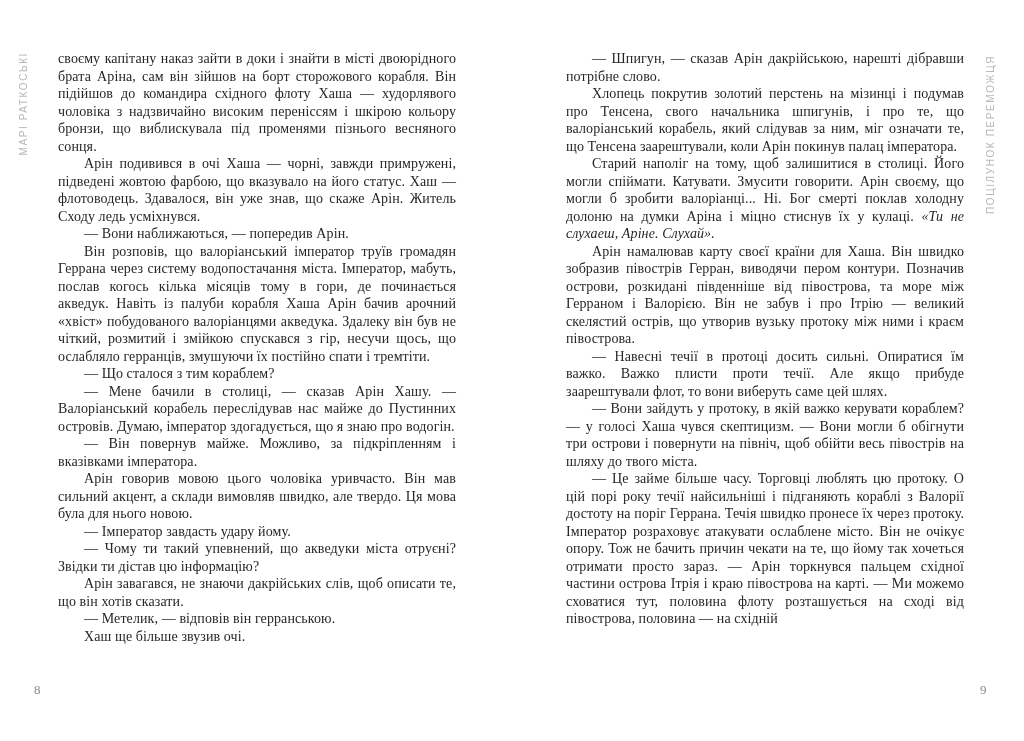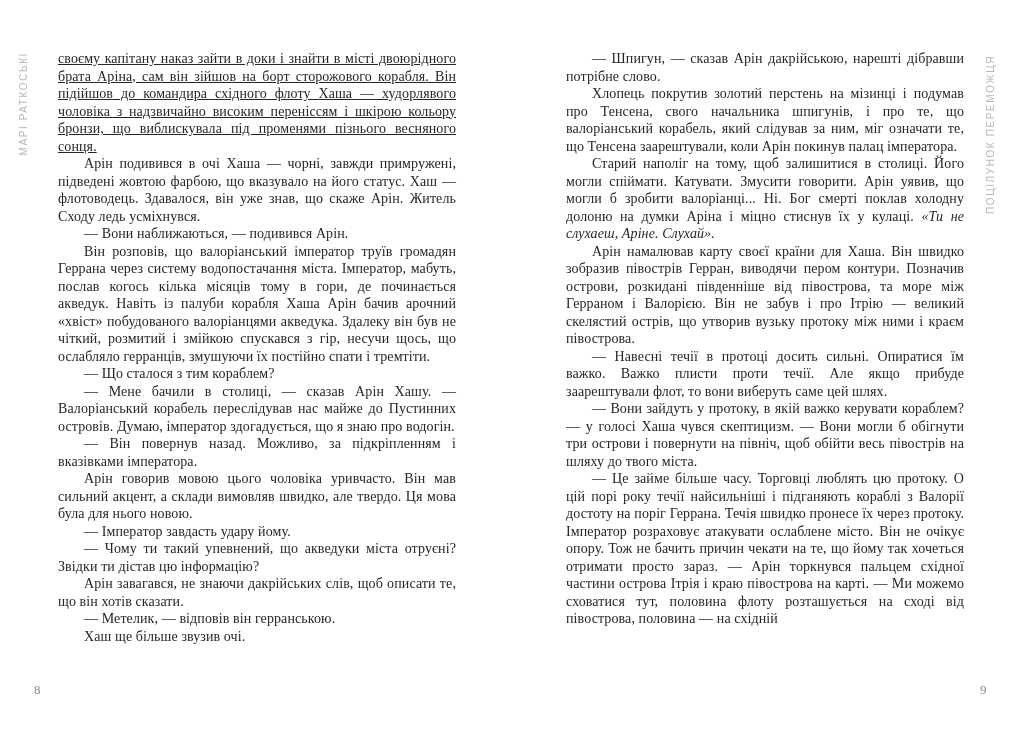--- a/index.html
+++ b/index.html
@@ -25,21 +25,21 @@
     letter-spacing: 0.1px;
     hyphens: auto;
     -webkit-hyphens: auto;
   }
   .page-text-left  { left: 58px; }
   .page-text-right { left: 566px; }
   .para {
     margin: 0;
     text-indent: 26px;
   }
-  .para.noindent { text-indent: 0; text-decoration: underline; }
+  .para.noindent { text-indent: 0; }
   .run.italic { font-style: italic; }
   .page-number {
     position: absolute;
     top: 682px;
     font-size: 13px;
     color: var(--muted, #8a8a8a);
   }
   .page-number-left  { left: 34px; }
   .page-number-right { left: 980px; }
   .vtext {
@@ -57,39 +57,39 @@
   .vtext-title  { left: 985px; top: 55px; }
 </style>
 </head>
 <body>
 
 <div class="vtext vtext-author">МАРІ РАТКОСЬКІ</div>
 
 <div class="page-text page-text-left" id="left-text">
     <p class="para noindent"><span class="run">своєму капітану наказ зайти в доки і знайти в місті двоюрідного брата Аріна, сам він зійшов на борт сторожового корабля. Він підійшов до командира східного флоту Хаша — худорлявого чоловіка з надзвичайно високим переніссям і шкірою кольору бронзи, що виблискувала під променями пізнього весняного сонця.</span></p>
     <p class="para"><span class="run">Арін подивився в очі Хаша — чорні, завжди примружені, підведені жовтою фарбою, що вказувало на його статус. Хаш — флотоводець. Здавалося, він уже знав, що скаже Арін. Житель Сходу ледь усміхнувся.</span></p>
-    <p class="para"><span class="run">— Вони наближаються, — подивився Арін.</span></p>
+    <p class="para"><span class="run">— Вони наближаються, — попередив Арін.</span></p>
     <p class="para"><span class="run">Він розповів, що валоріанський імператор труїв громадян Геррана через систему водопостачання міста. Імператор, мабуть, послав когось кілька місяців тому в гори, де починається акведук. Навіть із палуби корабля Хаша Арін бачив арочний «хвіст» побудованого валоріанцями акведука. Здалеку він був не чіткий, розмитий і змійкою спускався з гір, несучи щось, що ослабляло герранців, змушуючи їх постійно спати і тремтіти.</span></p>
     <p class="para"><span class="run">— Що сталося з тим кораблем?</span></p>
     <p class="para"><span class="run">— Мене бачили в столиці, — сказав Арін Хашу. — Валоріанський корабель переслідував нас майже до Пустинних островів. Думаю, імператор здогадується, що я знаю про водогін.</span></p>
-    <p class="para"><span class="run">— Він повернув назад. Можливо, за підкріпленням і вказівками імператора.</span></p>
+    <p class="para"><span class="run">— Він повернув майже. Можливо, за підкріпленням і вказівками імператора.</span></p>
     <p class="para"><span class="run">Арін говорив мовою цього чоловіка уривчасто. Він мав сильний акцент, а склади вимовляв швидко, але твердо. Ця мова була для нього новою.</span></p>
     <p class="para"><span class="run">— Імператор завдасть удару йому.</span></p>
     <p class="para"><span class="run">— Чому ти такий упевнений, що акведуки міста отруєні? Звідки ти дістав цю інформацію?</span></p>
     <p class="para"><span class="run">Арін завагався, не знаючи дакрійських слів, щоб описати те, що він хотів сказати.</span></p>
     <p class="para"><span class="run">— Метелик, — відповів він герранською.</span></p>
     <p class="para"><span class="run">Хаш ще більше звузив очі.</span></p>
   </div>
 
 <div class="page-number page-number-left">8</div>
 
 <div class="page-text page-text-right" id="right-text">
     <p class="para"><span class="run">— Шпигун, — сказав Арін дакрійською, нарешті дібравши потрібне слово.</span></p>
     <p class="para"><span class="run">Хлопець покрутив золотий перстень на мізинці і подумав про Тенсена, свого начальника шпигунів, і про те, що валоріанський корабель, який слідував за ним, міг означати те, що Тенсена заарештували, коли Арін покинув палац імператора.</span></p>
-    <p class="para"><span class="run">Старий наполіг на тому, щоб залишитися в столиці. Його могли спіймати. Катувати. Змусити говорити. Арін уявив, що могли б зробити валоріанці... Ні. Бог смерті поклав холодну долоню на думки Аріна і міцно стиснув їх у кулаці. </span><span class="run italic">«Ти не слухаеш, Аріне. Слухай».</span></p>
+    <p class="para"><span class="run">Старий наполіг на тому, щоб залишитися в столиці. Його могли спіймати. Катувати. Змусити говорити. Арін своєму, що могли б зробити валоріанці... Ні. Бог смерті поклав холодну долоню на думки Аріна і міцно стиснув їх у кулаці. </span><span class="run italic">«Ти не слухаеш, Аріне. Слухай».</span></p>
     <p class="para"><span class="run">Арін намалював карту своєї країни для Хаша. Він швидко зобразив півострів Герран, виводячи пером контури. Позначив острови, розкидані південніше від півострова, та море між Герраном і Валорією. Він не забув і про Ітрію — великий скелястий острів, що утворив вузьку протоку між ними і краєм півострова.</span></p>
     <p class="para"><span class="run">— Навесні течії в протоці досить сильні. Опиратися їм важко. Важко плисти проти течії. Але якщо прибуде заарештували флот, то вони виберуть саме цей шлях.</span></p>
     <p class="para"><span class="run">— Вони зайдуть у протоку, в якій важко керувати кораблем? — у голосі Хаша чувся скептицизм. — Вони могли б обігнути три острови і повернути на північ, щоб обійти весь півострів на шляху до твого міста.</span></p>
     <p class="para"><span class="run">— Це займе більше часу. Торговці люблять цю протоку. О цій порі року течії найсильніші і підганяють кораблі з Валорії достоту на поріг Геррана. Течія швидко пронесе їх через протоку. Імператор розраховує атакувати ослаблене місто. Він не очікує опору. Тож не бачить причин чекати на те, що йому так хочеться отримати просто зараз. — Арін торкнувся пальцем східної частини острова Ітрія і краю півострова на карті. — Ми можемо сховатися тут, половина флоту розташується на сході від півострова, половина — на східній</span></p>
   </div>
 
 <div class="page-number page-number-right">9</div>
 
 <div class="vtext vtext-title">ПОЦІЛУНОК ПЕРЕМОЖЦЯ</div>
 

